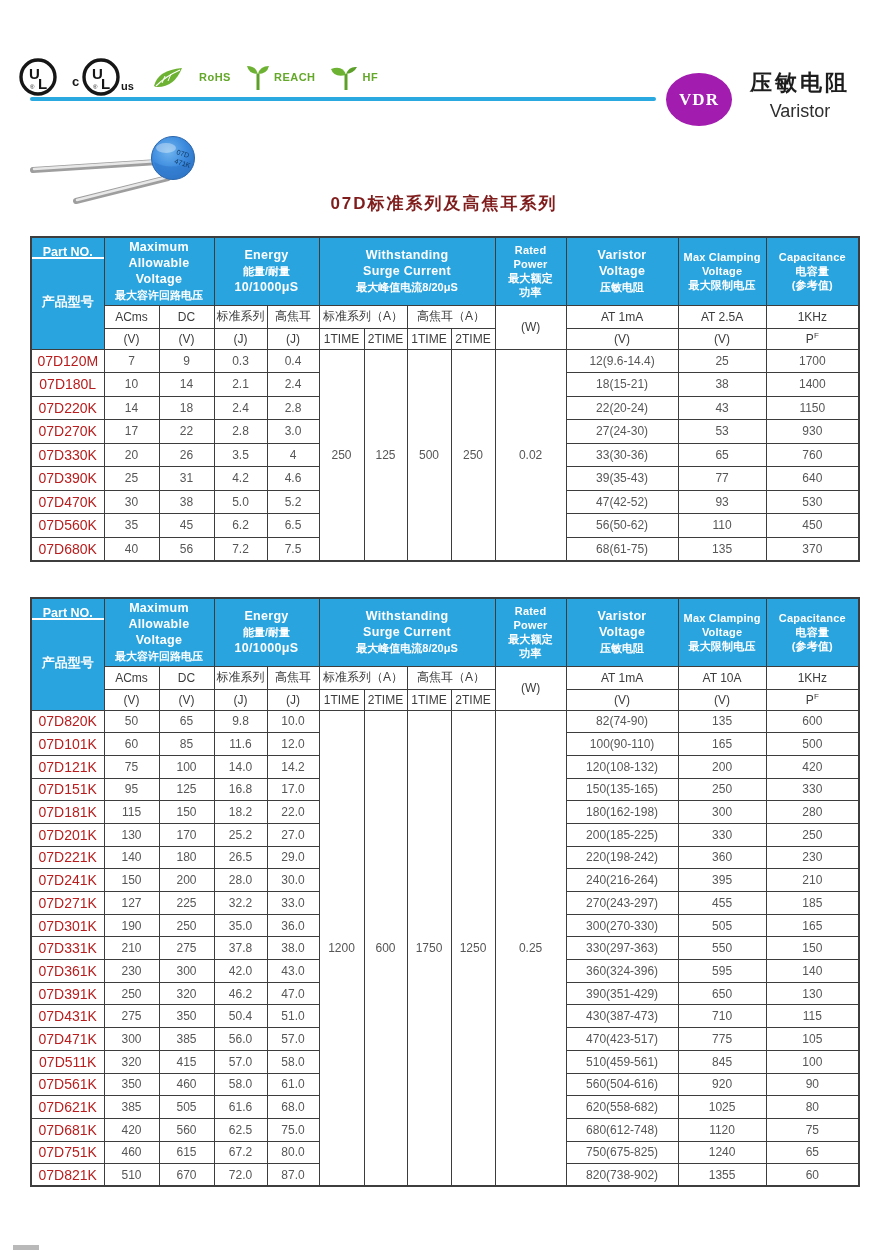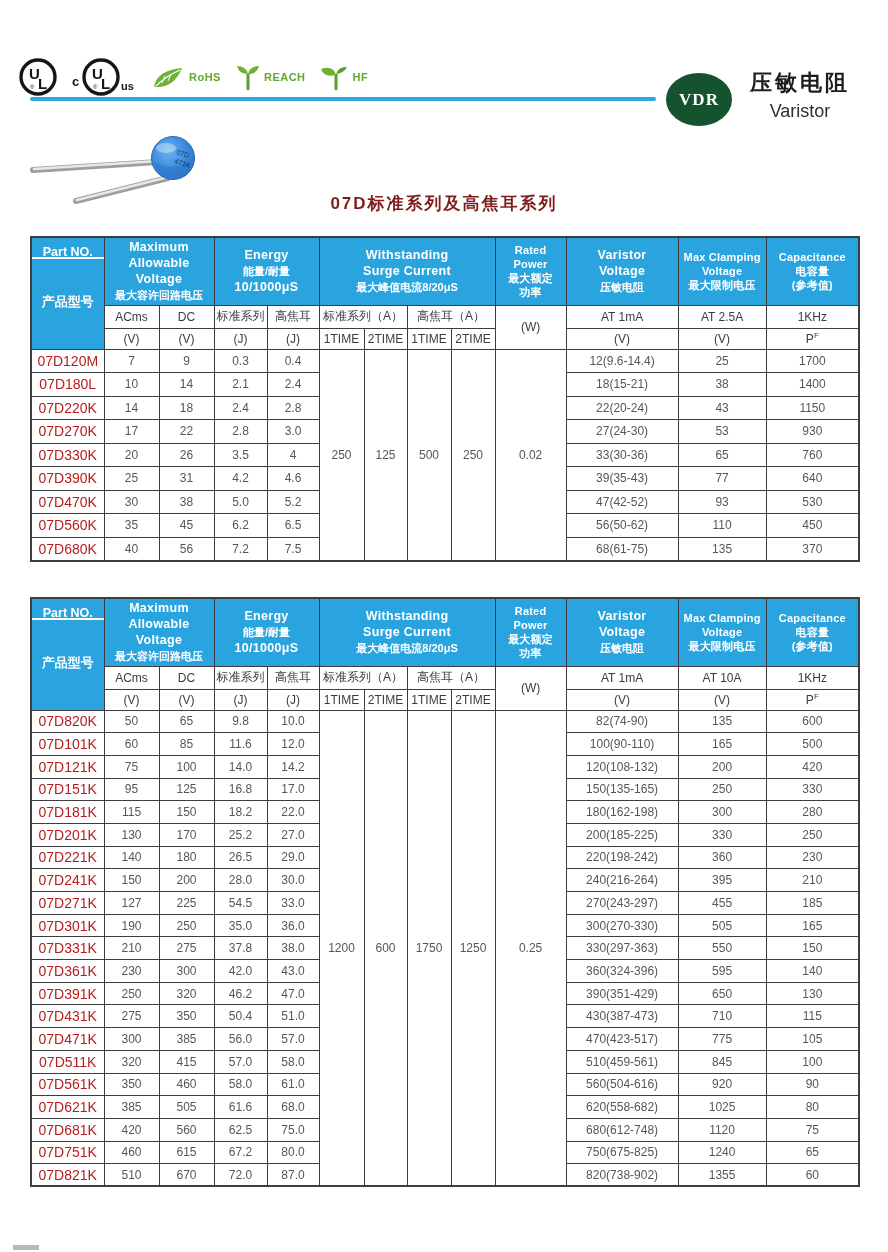--- a/index.html
+++ b/index.html
@@ -6,21 +6,21 @@
   html,body { background:#ffffff; }
   body { width:888px; height:1252px; position:relative; font-family:"Liberation Sans",sans-serif; overflow:hidden; }
 
   
   .cert-row { position:absolute; left:18px; top:52px; height:50px; display:flex; align-items:center; gap:14px; }
   .cert-row svg { display:block; }
   .cert-green-label { color:#63a829; font-weight:bold; font-size:11px; letter-spacing:.5px; }
 
   .blue-line { position:absolute; left:30px; top:97px; width:626px; height:4px; background:#2aa9e0; border-radius:2px; }
 
-  .vdr-badge { position:absolute; left:666px; top:73px; width:66px; height:53px; background:#14532d; border-radius:50%;
+  .vdr-badge { position:absolute; left:666px; top:73px; width:66px; height:53px; background:#a21caf; border-radius:50%;
                display:flex; align-items:center; justify-content:center; }
   .vdr-badge span { color:#ffffff; font-family:"Liberation Serif",serif; font-weight:bold; font-size:17px; letter-spacing:1px; }
 
   .brand { position:absolute; left:748px; top:68px; width:104px; text-align:center; }
   .brand-cn { font-size:22px; font-weight:bold; color:#1d1d1d; letter-spacing:3px; white-space:nowrap; }
   .brand-en { font-size:18px; color:#2e2e2e; margin-top:3px; }
 
   .product-figure { position:absolute; left:28px; top:132px; }
 
   .section-title { position:absolute; left:30px; top:192px; width:828px; text-align:center;
@@ -68,21 +68,21 @@
       <text x="12" y="33" font-size="6" fill="#161616">®</text>
     </svg>
     <svg width="66" height="42" viewBox="0 0 66 42">
       <text x="0" y="30" font-family="Liberation Sans,sans-serif" font-weight="bold" font-size="13" fill="#161616">c</text>
       <circle cx="29" cy="21" r="17" fill="#ffffff" stroke="#161616" stroke-width="3.4"></circle>
       <text x="20" y="23" font-family="Liberation Sans,sans-serif" font-weight="bold" font-size="15" fill="#161616">U</text>
       <text x="29" y="33" font-family="Liberation Sans,sans-serif" font-weight="bold" font-size="15" fill="#161616">L</text>
       <text x="21" y="33" font-size="6" fill="#161616">®</text>
       <text x="49" y="34" font-family="Liberation Sans,sans-serif" font-weight="bold" font-size="11" fill="#161616">us</text>
     </svg>
-    <span style="display:inline-flex;align-items:center;gap:3px;">
+    <span style="display:inline-flex;align-items:center;gap:13px;">
       <svg width="34" height="26" viewBox="0 0 34 26">
         <path d="M2 22 Q6 6 30 4 Q22 24 4 23 Z" fill="#6db232"></path>
         <path d="M4 22 Q14 12 28 6" stroke="#ffffff" stroke-width="1.2" fill="none"></path>
         <path d="M10 19 L13 12 M16 17 L19 10" stroke="#ffffff" stroke-width="1" fill="none"></path>
       </svg>
       <span class="cert-green-label">RoHS</span>
     </span>
     <span style="display:inline-flex;align-items:center;gap:3px;">
       <svg width="26" height="30" viewBox="0 0 26 30">
         <path d="M13 28 L13 12" stroke="#5ca02a" stroke-width="3"></path>
@@ -487,21 +487,21 @@
           <td>28.0</td>
           <td>30.0</td>
           <td>240(216-264)</td>
           <td>395</td>
           <td>210</td>
         </tr>
         <tr>
           <td class="part">07D271K</td>
           <td>127</td>
           <td>225</td>
-          <td>54.5</td>
+          <td>32.2</td>
           <td>33.0</td>
           <td>270(243-297)</td>
           <td>455</td>
           <td>185</td>
         </tr>
         <tr>
           <td class="part">07D301K</td>
           <td>190</td>
           <td>250</td>
           <td>35.0</td>

